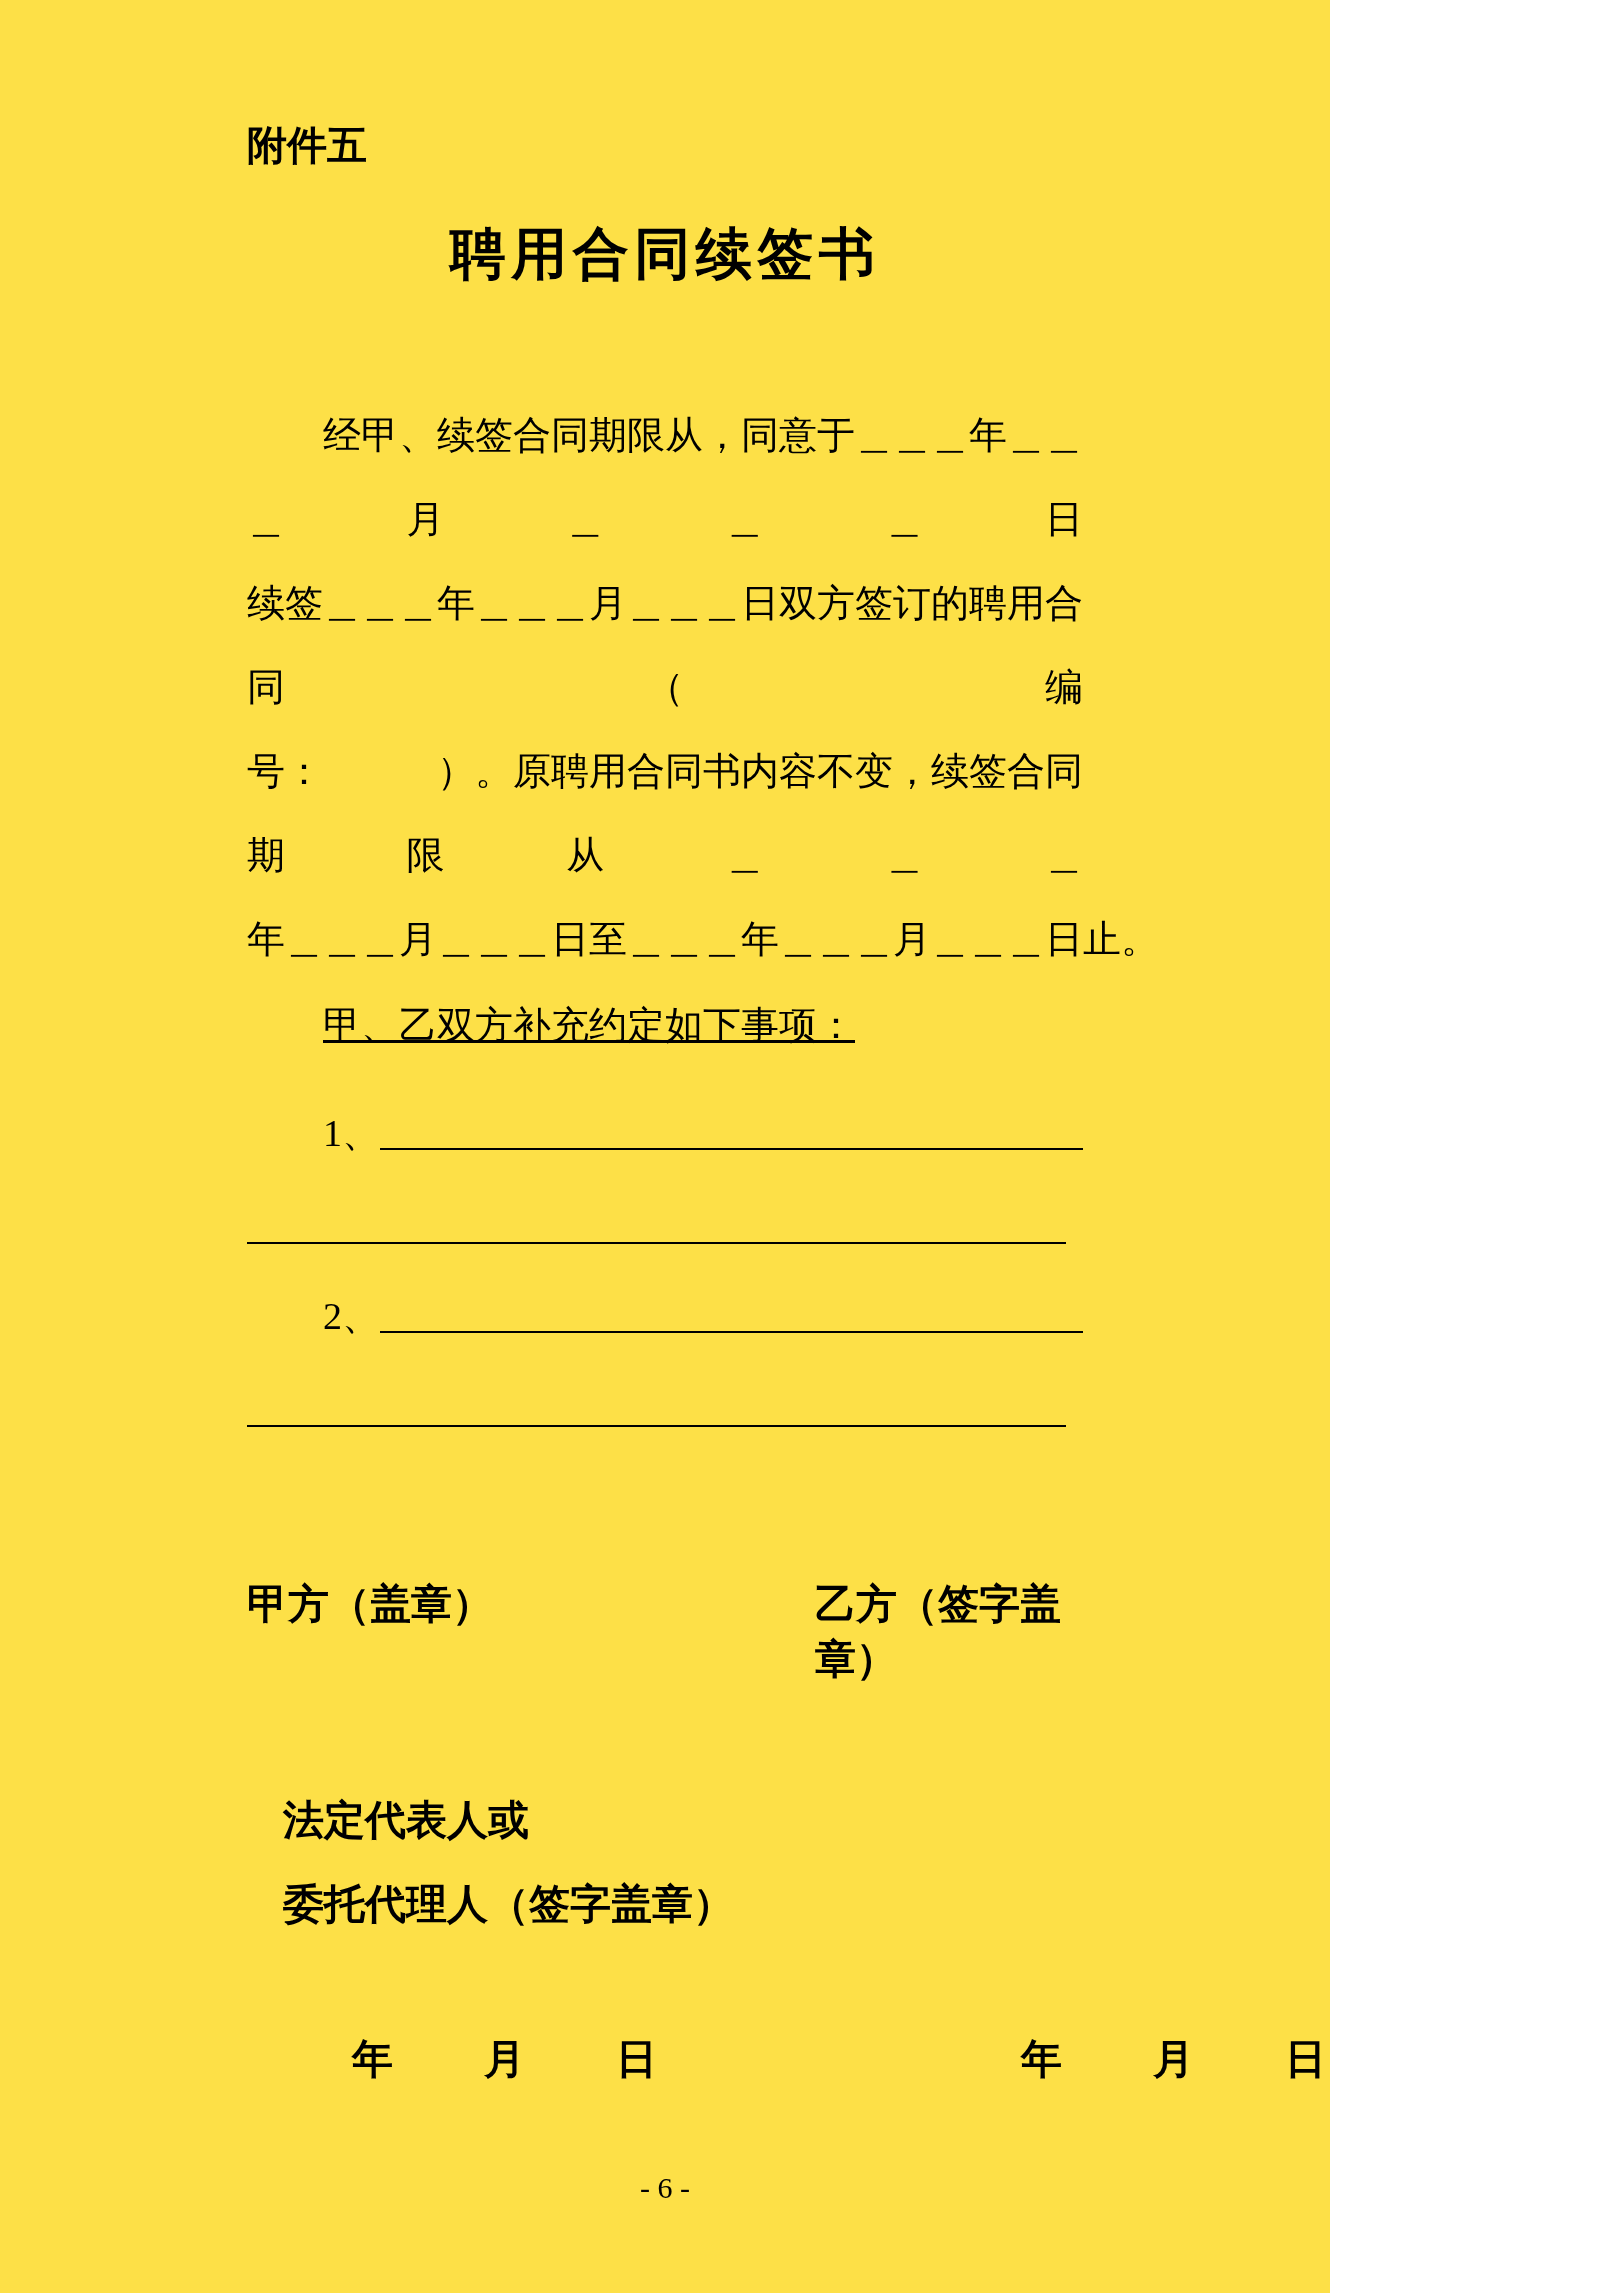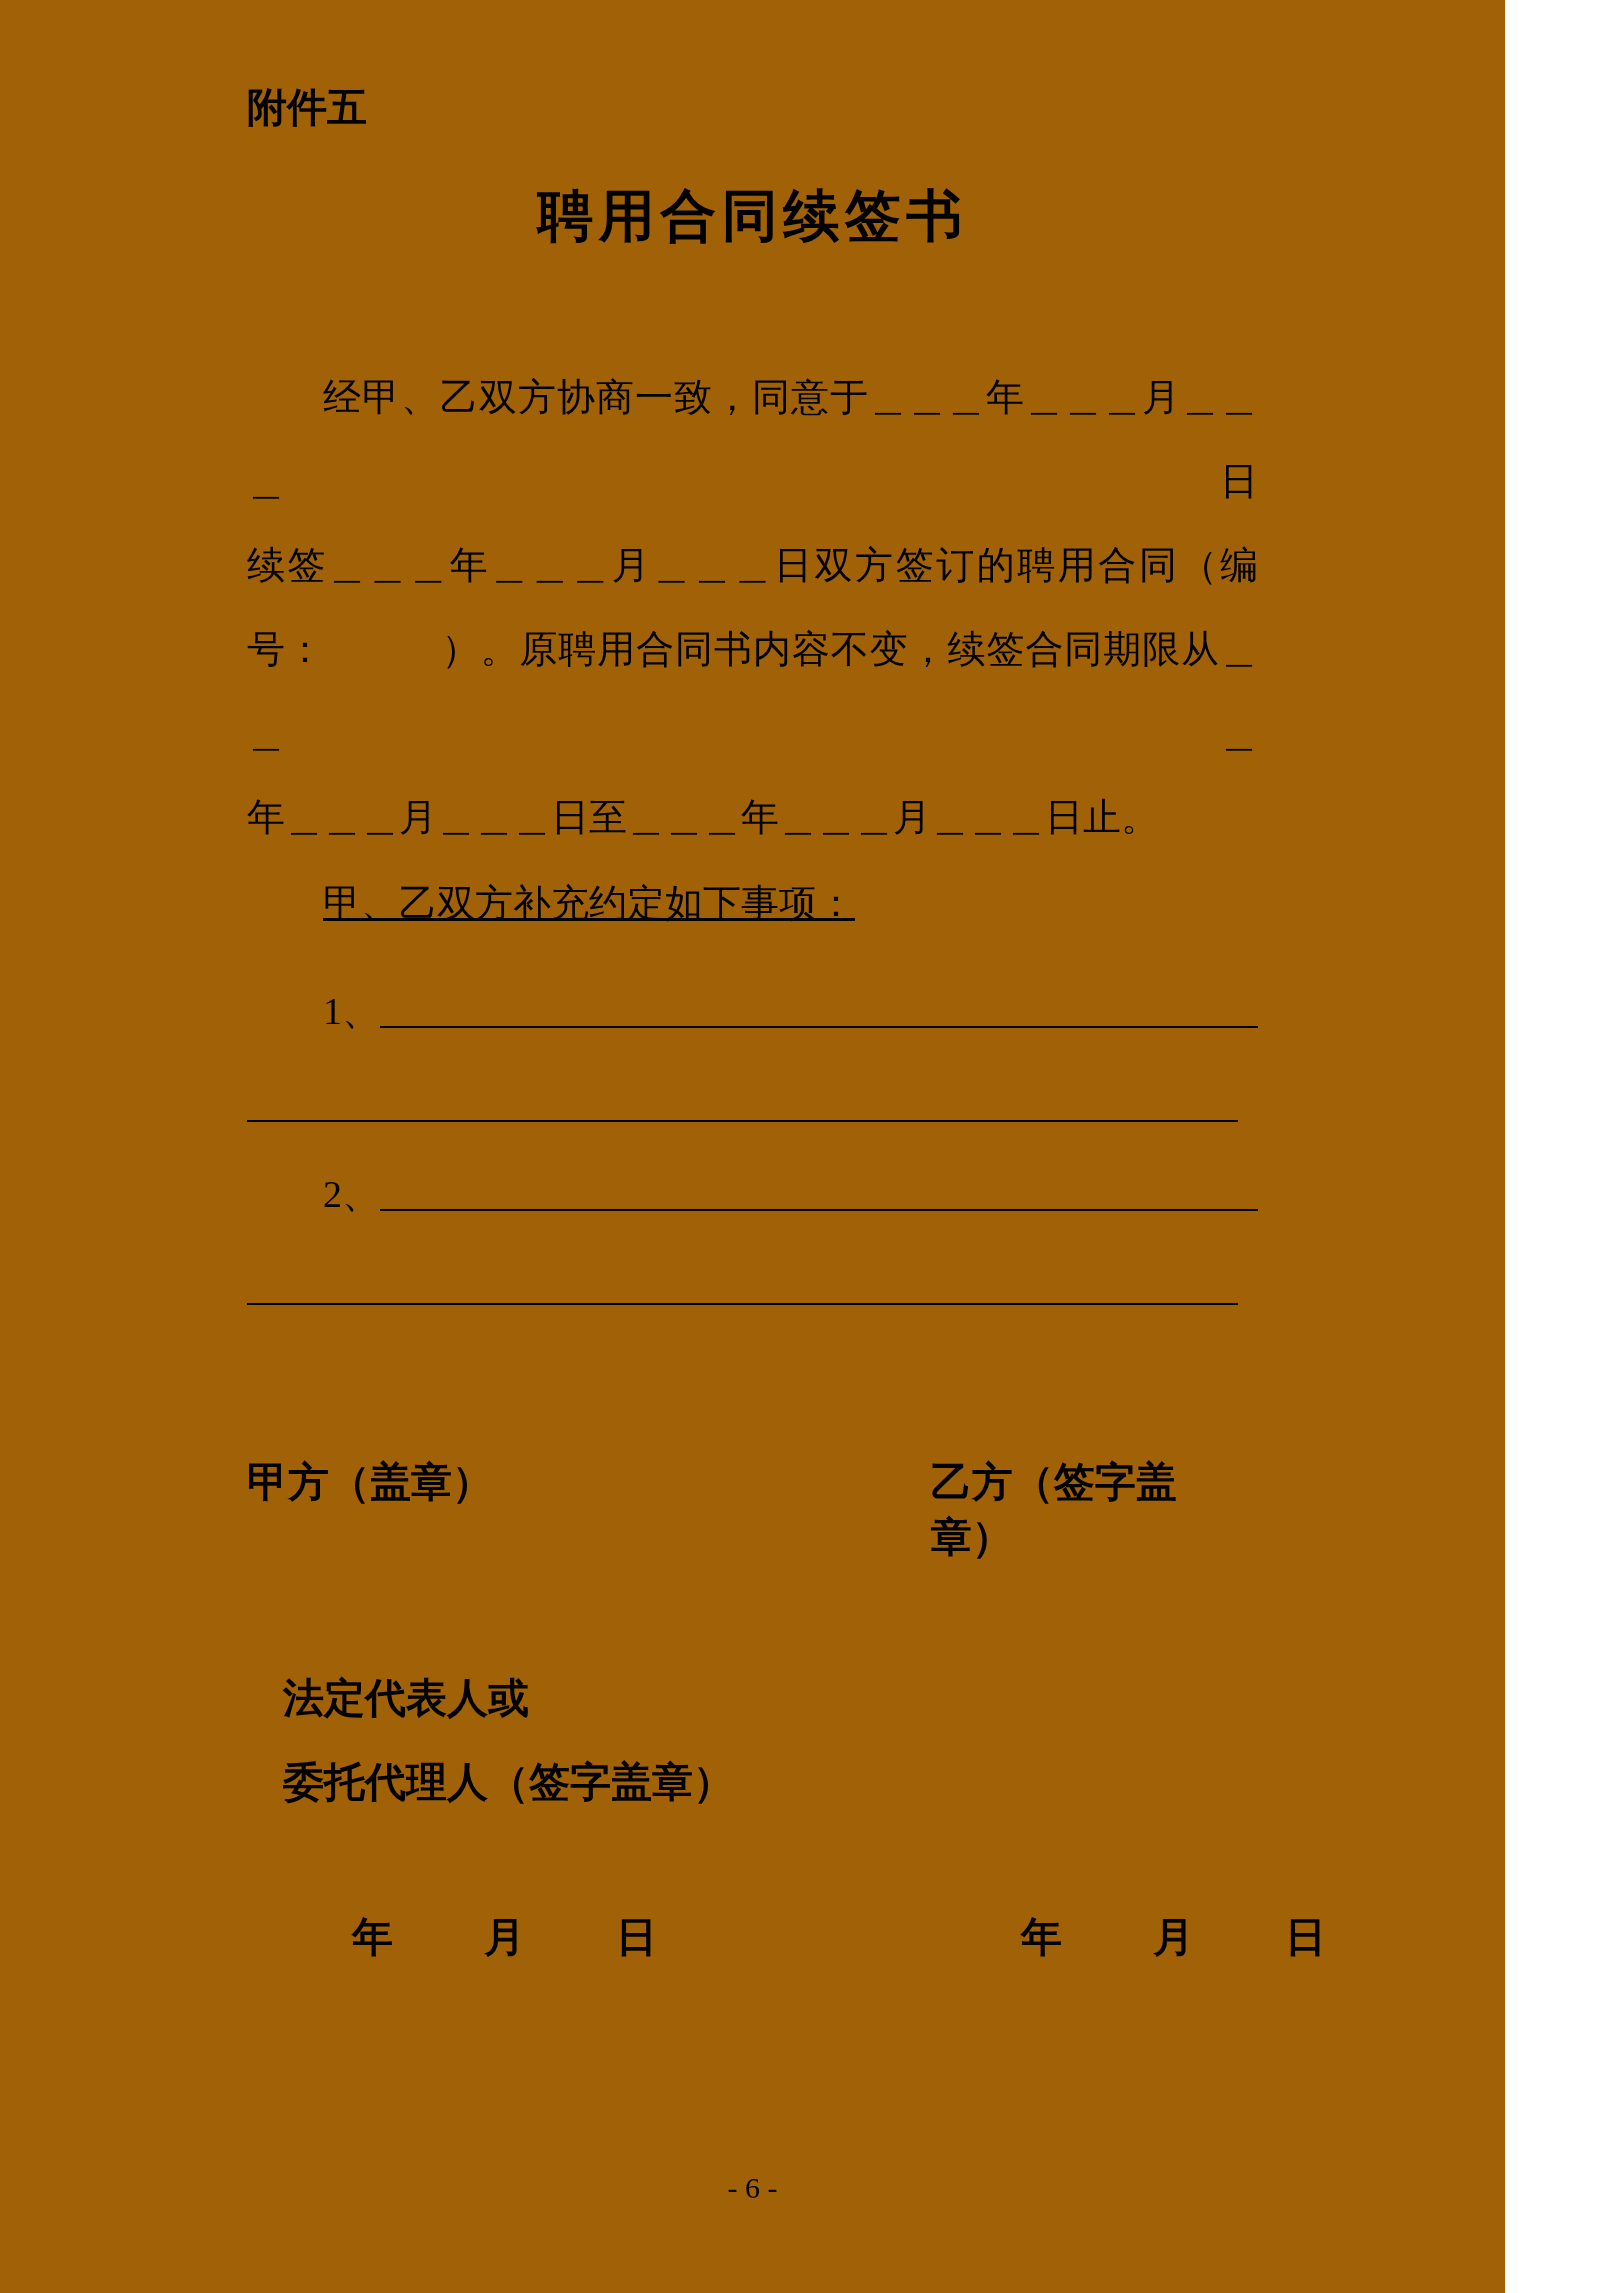--- a/index.html
+++ b/index.html
@@ -1,24 +1,24 @@
 <!DOCTYPE html>
 <html style="font-size:14.5px"><head>
 <meta charset="utf-8">
 <style>
   * { margin: 0; padding: 0; box-sizing: border-box; }
   html, body { background: #ffffff; }
   body { font-family: "Liberation Serif", serif; color: #000000; }
 
   .page {
     position: relative;
-    width: 1505px;
+    width: 1330px;
     height: 2294px;
-    background: #a16207;
-    padding: 80px 247px 0 247px;
+    background: #fde047;
+    padding: 118px 247px 0 247px;
     overflow: hidden;
   }
 
   .attachment-label {
     font-family: "Liberation Sans", sans-serif;
     font-weight: bold;
     font-size: 40px;
   }
 
   .doc-title {
@@ -124,21 +124,21 @@
 </head>
 <body>
 
 <div class="page">
 
   <div class="attachment-label">附件五</div>
 
   <div class="doc-title">聘用合同续签书</div>
 
   <div class="body-text">
-    <div class="body-line justify indent-2em">经甲、乙双方协商一致，同意于＿＿＿年＿＿＿月＿＿＿日</div>
+    <div class="body-line justify indent-2em">经甲、续签合同期限从，同意于＿＿＿年＿＿＿月＿＿＿日</div>
     <div class="body-line justify">续签＿＿＿年＿＿＿月＿＿＿日双方签订的聘用合同（编</div>
     <div class="body-line justify">号：　　　）。原聘用合同书内容不变，续签合同期限从＿＿＿</div>
     <div class="body-line">年＿＿＿月＿＿＿日至＿＿＿年＿＿＿月＿＿＿日止。</div>
   </div>
 
   <div class="supplement-intro">甲、乙双方补充约定如下事项：</div>
 
   <div class="items">
     <div class="item-row">
       <span class="item-label">1、</span>

